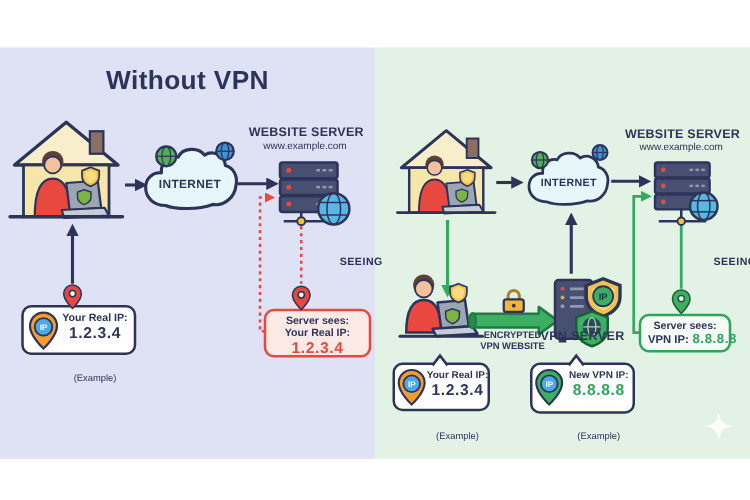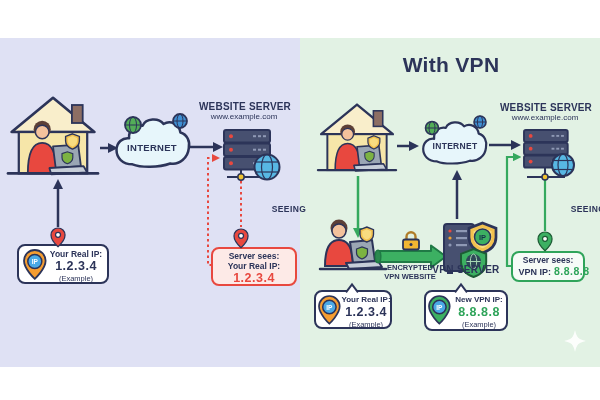--- a/index.html
+++ b/index.html
@@ -11,21 +11,21 @@
   .title{font-size:21px;font-weight:800;letter-spacing:.3px;}
   .lbl-internet{font-size:9.5px;font-weight:800;letter-spacing:.3px;}
   .lbl-ws{font-size:10px;font-weight:800;letter-spacing:.2px;}
   .lbl-dom{font-size:8px;font-weight:400;}
   .lbl-seeing{font-size:8.5px;font-weight:700;letter-spacing:.4px;padding-left:44px;}
   .lbl-tunnel{font-size:7.5px;font-weight:800;line-height:1.2;}
   .lbl-vpnsrv{font-size:10px;font-weight:800;letter-spacing:.3px;}
   .box-col{display:flex;flex-direction:column;align-items:center;line-height:1.2;}
   .bl1{font-size:8.5px;font-weight:700;}
   .bip{font-size:12.5px;font-weight:800;letter-spacing:.5px;}
-  .bnote{font-size:7.5px;font-weight:400;}
+  .bnote{font-size:7.5px;font-weight:400;margin-top:24px;}
   .red{color:#e8483f;}
   .green{color:#2fa45a;}
   .row{display:flex;align-items:baseline;padding-left:12px;}
 </style>
 </head>
 <body>
 
 <div id="stage">
 
 <svg id="art" width="600" height="400" viewBox="0 0 600 400">
@@ -238,21 +238,21 @@
   </g>
   <g>
     <use href="#pin" transform="translate(429,296) scale(1.15)" fill="#3cb062" stroke="#2c3459" stroke-width="1.5"></use>
     <circle cx="439.4" cy="307" r="6.7" fill="#4aa9e6" stroke="#2c3459" stroke-width="1.5"></circle>
     <text x="439.4" y="309.5" text-anchor="middle" font-size="6.5" font-weight="bold" fill="#ffffff">IP</text>
   </g>
 
   <path d="M575,330 C577,338 578,339 586,341 C578,343 577,344 575,352 C573,344 572,343 564,341 C572,339 573,338 575,330 Z" fill="#fdfefd" opacity="0.95"></path>
 </svg>
 
-<div class="t tc title" style="left:451px;top:53px;">With VPN</div>
+<div class="t tc title" style="left:150px;top:53px;">Without VPN</div>
 
 <div class="t tc lbl-internet" style="left:152px;top:142px;">INTERNET</div>
 <div class="t tc lbl-internet" style="left:455px;top:141px;font-size:8.5px;">INTERNET</div>
 
 <div class="t tc lbl-ws" style="left:245px;top:101px;">WEBSITE SERVER</div>
 <div class="t tc lbl-dom" style="left:244px;top:112px;">www.example.com</div>
 <div class="t tc lbl-ws" style="left:546px;top:102px;">WEBSITE SERVER</div>
 <div class="t tc lbl-dom" style="left:545px;top:113px;">www.example.com</div>
 
 <div class="t tc lbl-seeing" style="left:267px;top:204px;">SEEING</div>

